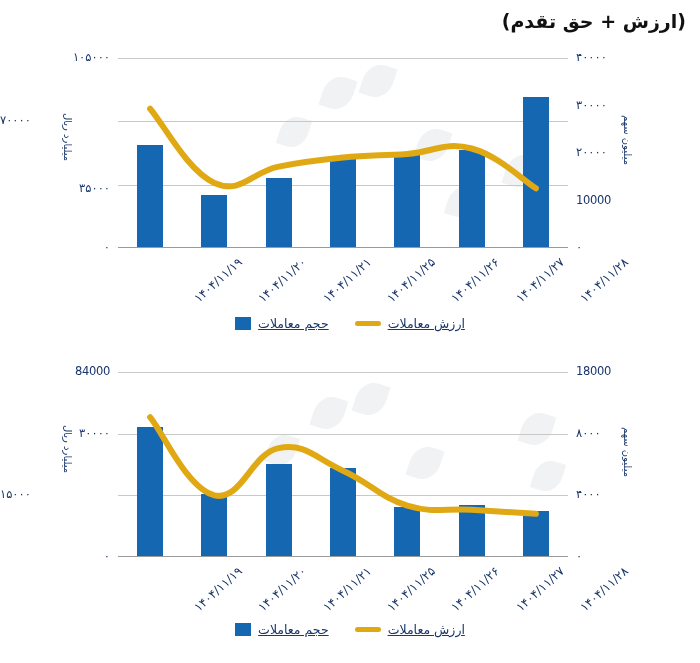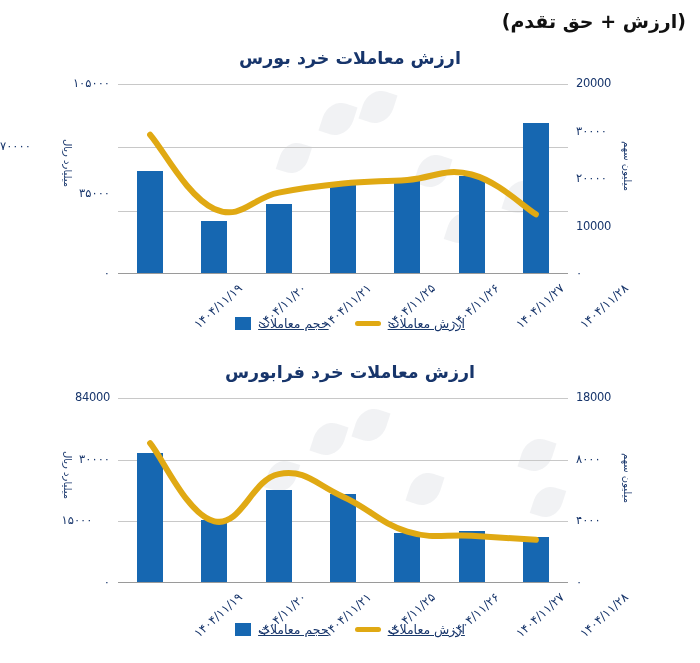--- a/index.html
+++ b/index.html
@@ -132,21 +132,20 @@
     width: 26px; height: 5px; background: #e0a913; display:inline-block; border-radius: 3px;
   }
   svg { display: block; }
 </style>
 </head>
 <body>
 
 <div class="page-header">(ارزش + حق تقدم)</div>
 
 <div class="chart-block" id="block-1">
-  <div class="chart-title">ارزش معاملات خرد بورس</div>
   <div class="plot-wrap" id="wrap-1" style="height:258px;">
       <div class="plot-area" style="left: 118px; top: 10px; width: 450px; height: 190px;">
         <div class="wm" style="left: 205px; top: 18px; width: 30px; height: 34px;"></div>
         <div class="wm" style="left: 245px; top: 6px; width: 30px; height: 34px;"></div>
         <div class="wm" style="left: 162px; top: 58px; width: 28px; height: 32px;"></div>
         <div class="wm" style="left: 300px; top: 70px; width: 30px; height: 34px;"></div>
         <div class="wm" style="left: 388px; top: 96px; width: 30px; height: 34px;"></div>
         <div class="wm" style="left: 330px; top: 128px; width: 28px; height: 32px;"></div>
         <div class="gridline" style="top: 126.667px;"></div>
         <div class="gridline" style="top: 63.3333px;"></div>
@@ -156,28 +155,28 @@
         <div class="bar" style="left: 147.714px; width: 26px; height: 68.875px;"></div>
         <div class="bar" style="left: 212px; width: 26px; height: 87.875px;"></div>
         <div class="bar" style="left: 276.286px; width: 26px; height: 92.625px;"></div>
         <div class="bar" style="left: 340.571px; width: 26px; height: 97.375px;"></div>
         <div class="bar" style="left: 404.857px; width: 26px; height: 149.625px;"></div>
         <svg width="450" height="190" viewBox="0 0 450 190" style="position: absolute; left: 0px; top: 0px;">
           <path d="M 32.1 50.7 C 45.6 66.2, 69.4 112.7, 96.4 124.9 C 123.4 137.0, 133.7 113.9, 160.7 108.6 C 187.7 103.3, 198.0 102.2, 225.0 99.5 C 252.0 96.9, 262.3 97.8, 289.3 95.9 C 316.3 94.0, 326.6 83.3, 353.6 90.5 C 380.6 97.7, 404.4 121.9, 417.9 130.3" fill="none" stroke="#e0a913" stroke-width="6" stroke-linecap="round" stroke-linejoin="round"></path>
         </svg>
       </div>
       <div class="tick-left" style="right: 450px; top: 192px; width: 110px; text-align: right; position: absolute; inset-inline-start: auto; left: 0px;">۰</div>
-      <div class="tick-left" style="right: 450px; top: 112px; width: 110px; text-align: right; position: absolute; inset-inline-start: auto; left: 0px;">۳۵۰۰۰</div>
+      <div class="tick-left" style="right: 450px; top: 133px; width: 110px; text-align: right; position: absolute; inset-inline-start: auto; left: 0px;">۳۵۰۰۰</div>
       <div class="tick-left" style="right: 450px; top: 65.3333px; width: 110px; text-align: left; position: absolute; inset-inline-start: auto; left: 0px;">۷۰۰۰۰</div>
       <div class="tick-left" style="right: 450px; top: 2px; width: 110px; text-align: right; position: absolute; inset-inline-start: auto; left: 0px;">۱۰۵۰۰۰</div>
       <div class="tick-right" style="position: absolute; left: 576px; top: 192px; text-align: left;">۰</div>
       <div class="tick-right" style="position: absolute; left: 576px; top: 144.5px; text-align: left;">10000</div>
       <div class="tick-right" style="position: absolute; left: 576px; top: 97px; text-align: center;">۲۰۰۰۰</div>
       <div class="tick-right" style="position: absolute; left: 576px; top: 49.5px; text-align: left;">۳۰۰۰۰</div>
-      <div class="tick-right" style="position: absolute; left: 576px; top: 2px; text-align: left;">20000</div>
+      <div class="tick-right" style="position: absolute; left: 576px; top: 2px; text-align: left;">۴۰۰۰۰</div>
       <div class="axis-label-left" style="left: 62px; top: 65px;">میلیارد ریال</div>
       <div class="axis-label-right" style="left: 622px; top: 67px;">میلیون سهم</div>
       <div class="xtick" style="left: 176.143px; top: 207px;">۱۴۰۴/۱۱/۱۹</div>
       <div class="xtick" style="left: 240.429px; top: 207px;">۱۴۰۴/۱۱/۲۰</div>
       <div class="xtick" style="left: 304.714px; top: 207px;">۱۴۰۴/۱۱/۲۱</div>
       <div class="xtick" style="left: 369px; top: 207px;">۱۴۰۴/۱۱/۲۵</div>
       <div class="xtick" style="left: 433.286px; top: 207px;">۱۴۰۴/۱۱/۲۶</div>
       <div class="xtick" style="left: 497.571px; top: 207px;">۱۴۰۴/۱۱/۲۷</div>
       <div class="xtick" style="left: 561.857px; top: 207px;">۱۴۰۴/۱۱/۲۸</div>
     </div>
@@ -187,21 +186,20 @@
       <span>حجم معاملات</span>
     </div>
     <div class="legend-item">
       <span class="swatch-line"></span>
       <span>ارزش معاملات</span>
     </div>
   </div>
 </div>
 
 <div class="chart-block" id="block-2">
-  <div class="chart-title">ارزش معاملات خرد فرابورس</div>
   <div class="plot-wrap" id="wrap-2" style="height:250px;">
       <div class="plot-area" style="left: 118px; top: 10px; width: 450px; height: 185px;">
         <div class="wm" style="left: 196px; top: 24px; width: 30px; height: 34px;"></div>
         <div class="wm" style="left: 238px; top: 10px; width: 30px; height: 34px;"></div>
         <div class="wm" style="left: 150px; top: 62px; width: 28px; height: 32px;"></div>
         <div class="wm" style="left: 292px; top: 74px; width: 30px; height: 34px;"></div>
         <div class="wm" style="left: 404px; top: 40px; width: 30px; height: 34px;"></div>
         <div class="wm" style="left: 416px; top: 88px; width: 28px; height: 32px;"></div>
         <div class="gridline" style="top: 123.333px;"></div>
         <div class="gridline" style="top: 61.6667px;"></div>
@@ -211,21 +209,21 @@
         <div class="bar" style="left: 147.714px; width: 26px; height: 92.5px;"></div>
         <div class="bar" style="left: 212px; width: 26px; height: 87.875px;"></div>
         <div class="bar" style="left: 276.286px; width: 26px; height: 49.3333px;"></div>
         <div class="bar" style="left: 340.571px; width: 26px; height: 50.875px;"></div>
         <div class="bar" style="left: 404.857px; width: 26px; height: 44.7083px;"></div>
         <svg width="450" height="185" viewBox="0 0 450 185" style="position: absolute; left: 0px; top: 0px;">
           <path d="M 32.1 45.2 C 45.6 61.6, 69.4 116.9, 96.4 123.3 C 123.4 129.8, 133.7 81.2, 160.7 76.1 C 187.7 70.9, 198.0 86.6, 225.0 98.7 C 252.0 110.8, 262.3 125.4, 289.3 133.6 C 316.3 141.8, 326.6 136.0, 353.6 137.7 C 380.6 139.4, 404.4 141.0, 417.9 141.8" fill="none" stroke="#e0a913" stroke-width="6" stroke-linecap="round" stroke-linejoin="round"></path>
         </svg>
       </div>
       <div class="tick-left" style="right: 450px; top: 187px; width: 110px; text-align: right; position: absolute; inset-inline-start: auto; left: 0px;">۰</div>
-      <div class="tick-left" style="right: 450px; top: 125.333px; width: 110px; text-align: center; position: absolute; inset-inline-start: auto; left: 0px; margin-left: 22px;">۱۵۰۰۰</div>
+      <div class="tick-left" style="right: 450px; top: 125.333px; width: 110px; text-align: left; position: absolute; inset-inline-start: auto; left: 0px;">۱۵۰۰۰</div>
       <div class="tick-left" style="right: 450px; top: 63.6667px; width: 110px; text-align: right; position: absolute; inset-inline-start: auto; left: 0px;">۳۰۰۰۰</div>
       <div class="tick-left" style="right: 450px; top: 2px; width: 110px; text-align: right; position: absolute; inset-inline-start: auto; left: 0px;">84000</div>
       <div class="tick-right" style="position: absolute; left: 576px; top: 187px; text-align: left;">۰</div>
       <div class="tick-right" style="position: absolute; left: 576px; top: 125.333px; text-align: center;">۴۰۰۰</div>
       <div class="tick-right" style="position: absolute; left: 576px; top: 63.6667px; text-align: left;">۸۰۰۰</div>
       <div class="tick-right" style="position: absolute; left: 576px; top: 2px; text-align: left;">18000</div>
       <div class="axis-label-left" style="left: 62px; top: 62.5px;">میلیارد ریال</div>
       <div class="axis-label-right" style="left: 622px; top: 64.5px;">میلیون سهم</div>
       <div class="xtick" style="left: 176.143px; top: 202px;">۱۴۰۴/۱۱/۱۹</div>
       <div class="xtick" style="left: 240.429px; top: 202px;">۱۴۰۴/۱۱/۲۰</div>

